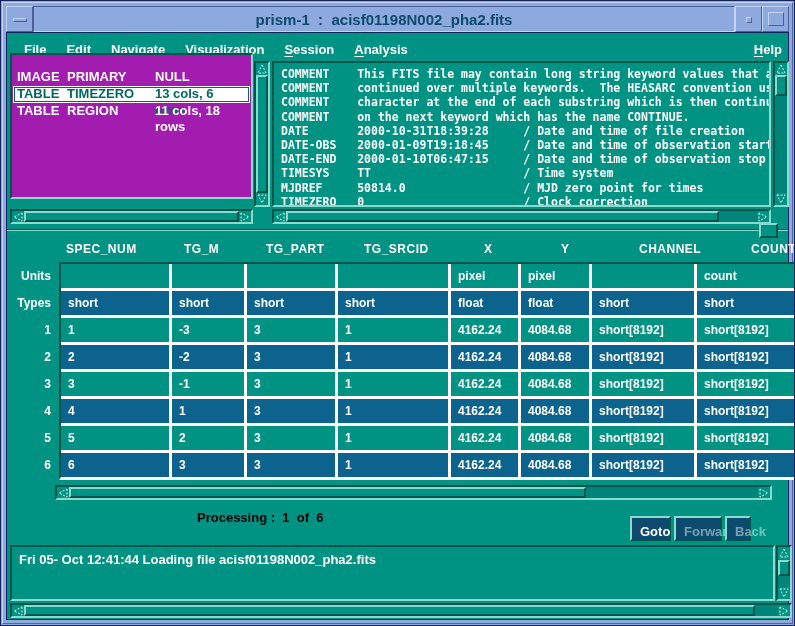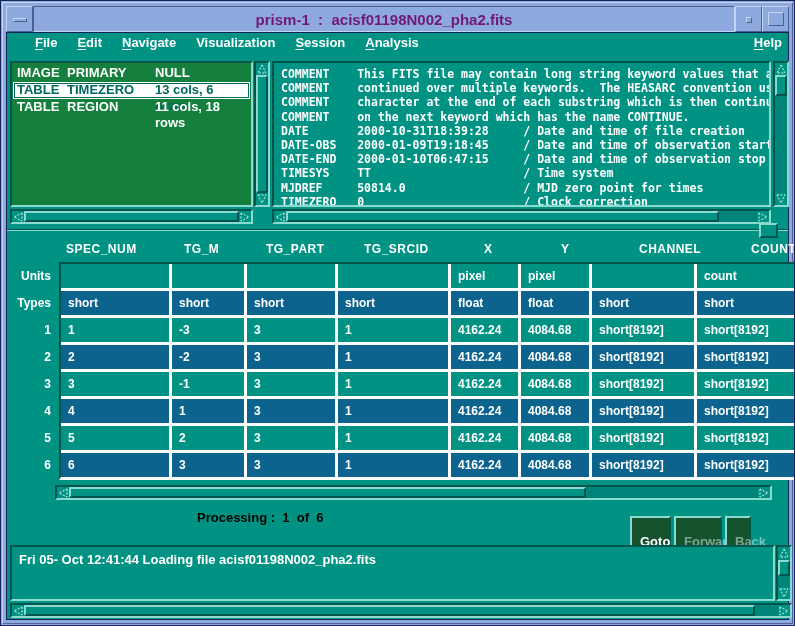--- a/index.html
+++ b/index.html
@@ -12,47 +12,47 @@
   }
   .window::before{content:"";position:absolute;inset:1px;pointer-events:none;
     border-top:1px solid #c3d4f4;border-left:1px solid #c3d4f4;
     border-right:1px solid #51659c;border-bottom:1px solid #51659c;}
   
   .titlebar{position:absolute;left:5px;top:5px;right:5px;height:26px;display:flex;}
   .tb-btn{width:27px;height:26px;background:#8ea9dd;position:relative;flex:0 0 auto;
     border-top:1px solid #c3d4f4;border-left:1px solid #c3d4f4;
     border-right:1px solid #4d6096;border-bottom:1px solid #4d6096;}
   .tb-title{flex:1;display:flex;align-items:center;justify-content:center;
-    color:#701a75;font-size:15px;white-space:pre;
+    color:#0c4a6e;font-size:15px;white-space:pre;
     border-top:1px solid #4d6096;border-left:1px solid #4d6096;
     border-right:1px solid #c3d4f4;border-bottom:1px solid #c3d4f4;}
   .glyph-bar{position:absolute;left:6px;top:11px;width:14px;height:4px;background:#8ea9dd;
     border-top:1px solid #c3d4f4;border-left:1px solid #c3d4f4;
     border-right:1px solid #4d6096;border-bottom:1px solid #4d6096;}
   .glyph-dot{position:absolute;left:10px;top:10px;width:6px;height:6px;background:#8ea9dd;
     border-top:1px solid #c3d4f4;border-left:1px solid #c3d4f4;
     border-right:1px solid #4d6096;border-bottom:1px solid #4d6096;}
   .glyph-box{position:absolute;left:5px;top:5px;width:16px;height:14px;background:#8ea9dd;
     border-top:1px solid #c3d4f4;border-left:1px solid #c3d4f4;
     border-right:1px solid #4d6096;border-bottom:1px solid #4d6096;}
   
   .content{position:absolute;left:5px;top:31px;right:5px;bottom:5px;background:#009384;
     border:1px solid #13235b;color:#fff;}
   
-  .menubar{position:absolute;left:15px;top:0;right:0;height:26px;display:flex;align-items:flex-start;
+  .menubar{position:absolute;left:4px;top:0;right:0;height:26px;display:flex;align-items:flex-end;
     font-size:13px;color:#fff;}
   .menu-item{padding:2px 8px;margin-left:4px;white-space:nowrap;cursor:default;}
   .menu-item:first-child{margin-left:5px;}
   .menu-help{margin-left:auto;padding:2px 6px;}
   .mn{text-decoration:underline;text-underline-offset:2px;}
   
   .sunken{border:2px solid;border-color:#00564d #8bdad0 #8bdad0 #00564d;}
   
-  .ext-list{position:absolute;left:3px;top:28px;width:243px;height:146px;background:#15803d;
-    padding:2px 1px;overflow:hidden;}
+  .ext-list{position:absolute;left:3px;top:20px;width:243px;height:146px;background:#a21caf;
+    padding:14px 1px;overflow:hidden;}
   .list-row{display:flex;height:17px;line-height:16px;font-size:13px;color:#fff;padding:0 4px;}
   .list-row .c-type{width:50px;flex:0 0 auto;}
   .list-row .c-name{width:88px;flex:0 0 auto;}
   .list-row .c-info{flex:1;}
   .list-row.selected{background:#ffffff;color:#00695f;outline:1px solid #00695f;outline-offset:-2px;}
   
   .hdr-panel{position:absolute;left:265px;top:28px;width:499px;height:146px;background:#009384;overflow:hidden;}
   .hdr-panel pre{margin:4px 0 0 7px;font-family:"DejaVu Sans Mono",monospace;font-weight:bold;
     font-size:11.5px;line-height:14.2px;color:#fff;white-space:pre;}
   
@@ -79,24 +79,24 @@
     border-top:2px solid #00564d;border-left:2px solid #00564d;
     border-right:3px solid #ffffff;border-bottom:3px solid #ffffff;}
   .cell{height:24px;line-height:24px;padding-left:7px;font-size:12px;color:#fff;white-space:nowrap;overflow:hidden;}
   .cell.teal{background:#009384;}
   .cell.dark{background:#0c648e;}
   .row-labels{position:absolute;left:0;top:231px;width:47px;text-align:right;font-size:12px;color:#fff;}
   .row-label{height:24px;line-height:24px;margin-bottom:3px;padding-right:3px;white-space:nowrap;}
   
   .viewmode{position:absolute;left:9px;top:489px;font-size:13px;color:#fff;white-space:pre;}
   .processing{position:absolute;left:190px;top:477px;font-size:13px;color:#000000;white-space:pre;}
-  .btn{position:absolute;top:483px;height:25px;background:#14532d;color:#fff;
+  .btn{position:absolute;top:483px;height:25px;background:#0c4a6e;color:#fff;
     border:2px solid;border-color:#8bdad0 #00564d #00564d #8bdad0;
     font-family:"Liberation Sans",sans-serif;font-size:13px;font-weight:bold;
-    padding:14px 8px;text-align:right;line-height:20px;}
+    padding:4px 8px;text-align:right;line-height:20px;}
   .btn.disabled{color:rgba(225,247,243,0.5);}
   
   .status-box{position:absolute;left:3px;top:512px;width:765px;height:56px;background:#009384;overflow:hidden;}
   .status-msg{margin:5px 0 0 7px;font-size:13px;color:#fff;white-space:pre;}
 </style>
 </head>
 <body>
 
 <div class="window">
 

